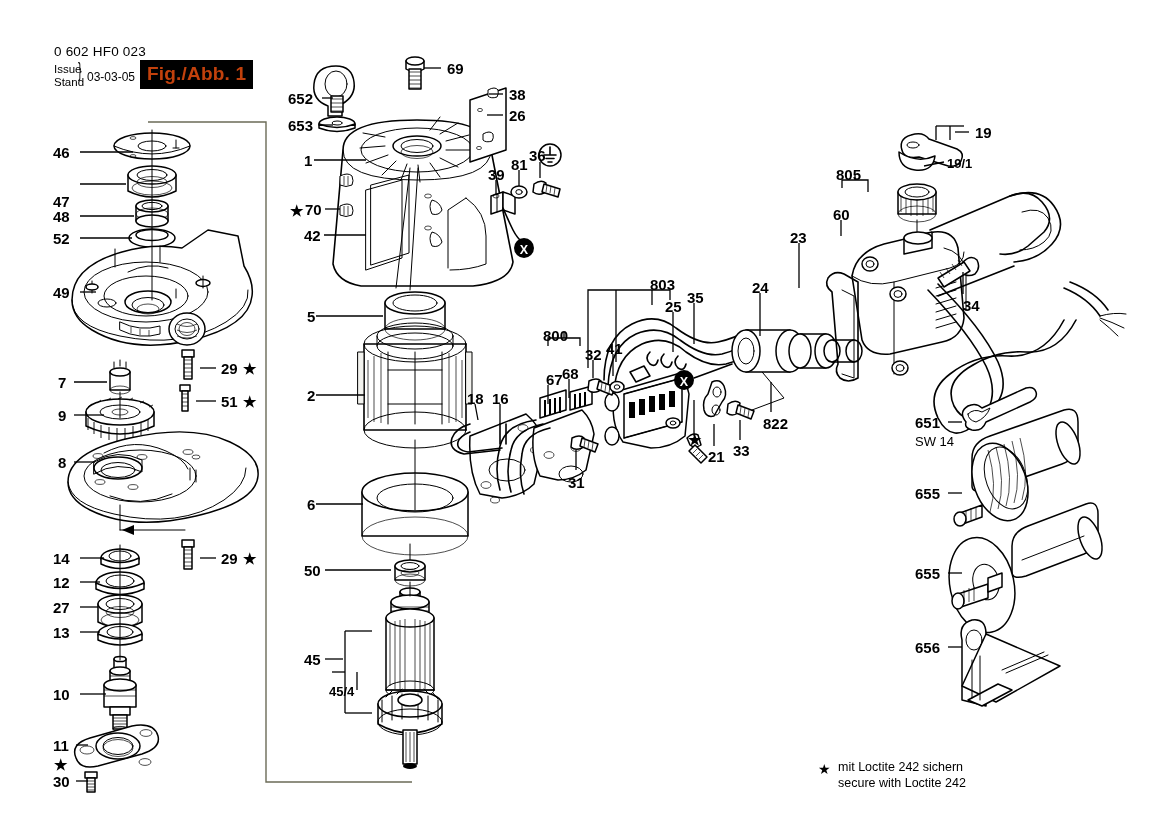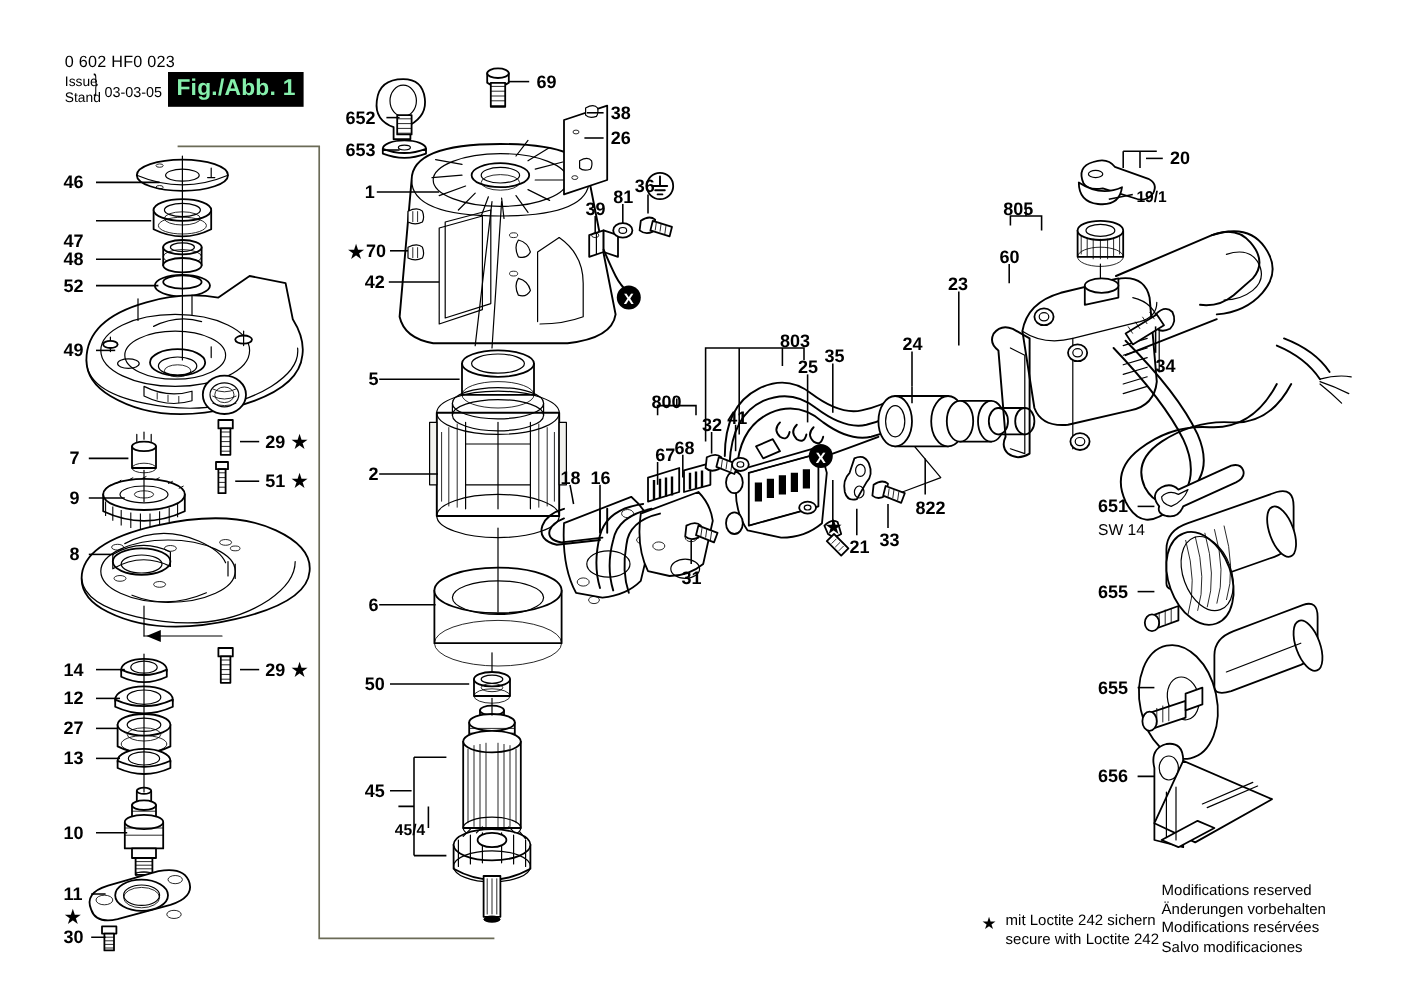--- a/index.html
+++ b/index.html
@@ -30,21 +30,21 @@
     white-space:nowrap;
     line-height:1.18;
   }
   #partno{left:54px;top:44px;font-size:13.5px;letter-spacing:.2px;}
   #issue{left:54px;top:63px;font-size:11.5px;line-height:1.12;}
   #issdate{left:87px;top:70px;font-size:12px;}
   #brace{left:78px;top:61px;font-size:20px;line-height:0.95;font-stretch:condensed;
          transform:scaleX(.55);transform-origin:left top;}
   #figtag{
     position:absolute;left:140px;top:60px;
-    background:#000;color:#86efac;
+    background:#000;color:#c2410c;
     font-family:"Liberation Sans", sans-serif;
     font-weight:bold;font-size:19px;
     padding:3px 7px 4px 7px;
     white-space:nowrap;letter-spacing:.2px;
   }
   #note{
     position:absolute;left:838px;top:760px;
     font-size:12.5px;line-height:1.25;color:#000;white-space:nowrap;
   }
   #note .starg{position:absolute;left:-20px;top:1px;font-size:14px;}
@@ -854,40 +854,34 @@
       <div class="lbl" style="left: 634px; top: 277px; margin-left: 16px;">803</div>
       <div class="lbl" style="left: 585px; top: 347px;">32</div>
       <div class="lbl" style="left: 606px; top: 341px;">41</div>
       <div class="lbl" style="left: 665px; top: 299px;">25</div>
       <div class="lbl" style="left: 687px; top: 290px;">35</div>
       <div class="lbl" style="left: 708px; top: 449px;">21</div>
       <div class="lbl" style="left: 733px; top: 443px;">33</div>
       <div class="lbl" style="left: 763px; top: 416px;">822</div>
       <div class="lbl" style="left: 752px; top: 280px;">24</div>
       <div class="lbl" style="left: 790px; top: 230px;">23</div>
-      <div class="lbl" style="left: 975px; top: 125px;">20</div>
+      <div class="lbl" style="left: 975px; top: 125px;">19</div>
       <div class="lbl sm" style="left: 947px; top: 157px;">19/1</div>
       <div class="lbl" style="left: 836px; top: 167px;">805</div>
       <div class="lbl" style="left: 833px; top: 207px;">60</div>
       <div class="lbl" style="left: 963px; top: 298px;">34</div>
       <div class="lbl" style="left: 915px; top: 415px;">651</div>
       <div class="lbl" style="left: 915px; top: 486px;">655</div>
       <div class="lbl" style="left: 915px; top: 566px;">655</div>
       <div class="lbl" style="left: 915px; top: 640px;">656</div>
       <div class="lbl" style="left: 688px; top: 432px;">★</div>
     </div>
 
   <div class="sw14" id="sw14" style="left:915px;top:434px;">SW 14</div>
 
   <div id="note">
     <span class="starg">★</span>
     <span>mit Loctite 242 sichern</span><br>
     <span>secure with Loctite 242</span>
   </div>
 
-  <div id="mods">
-    <span>Modifications reserved</span><br>
-    <span>Änderungen vorbehalten</span><br>
-    <span>Modifications resérvées</span><br>
-    <span>Salvo modificaciones</span>
-  </div>
 
 </div>
 
 </body></html>

